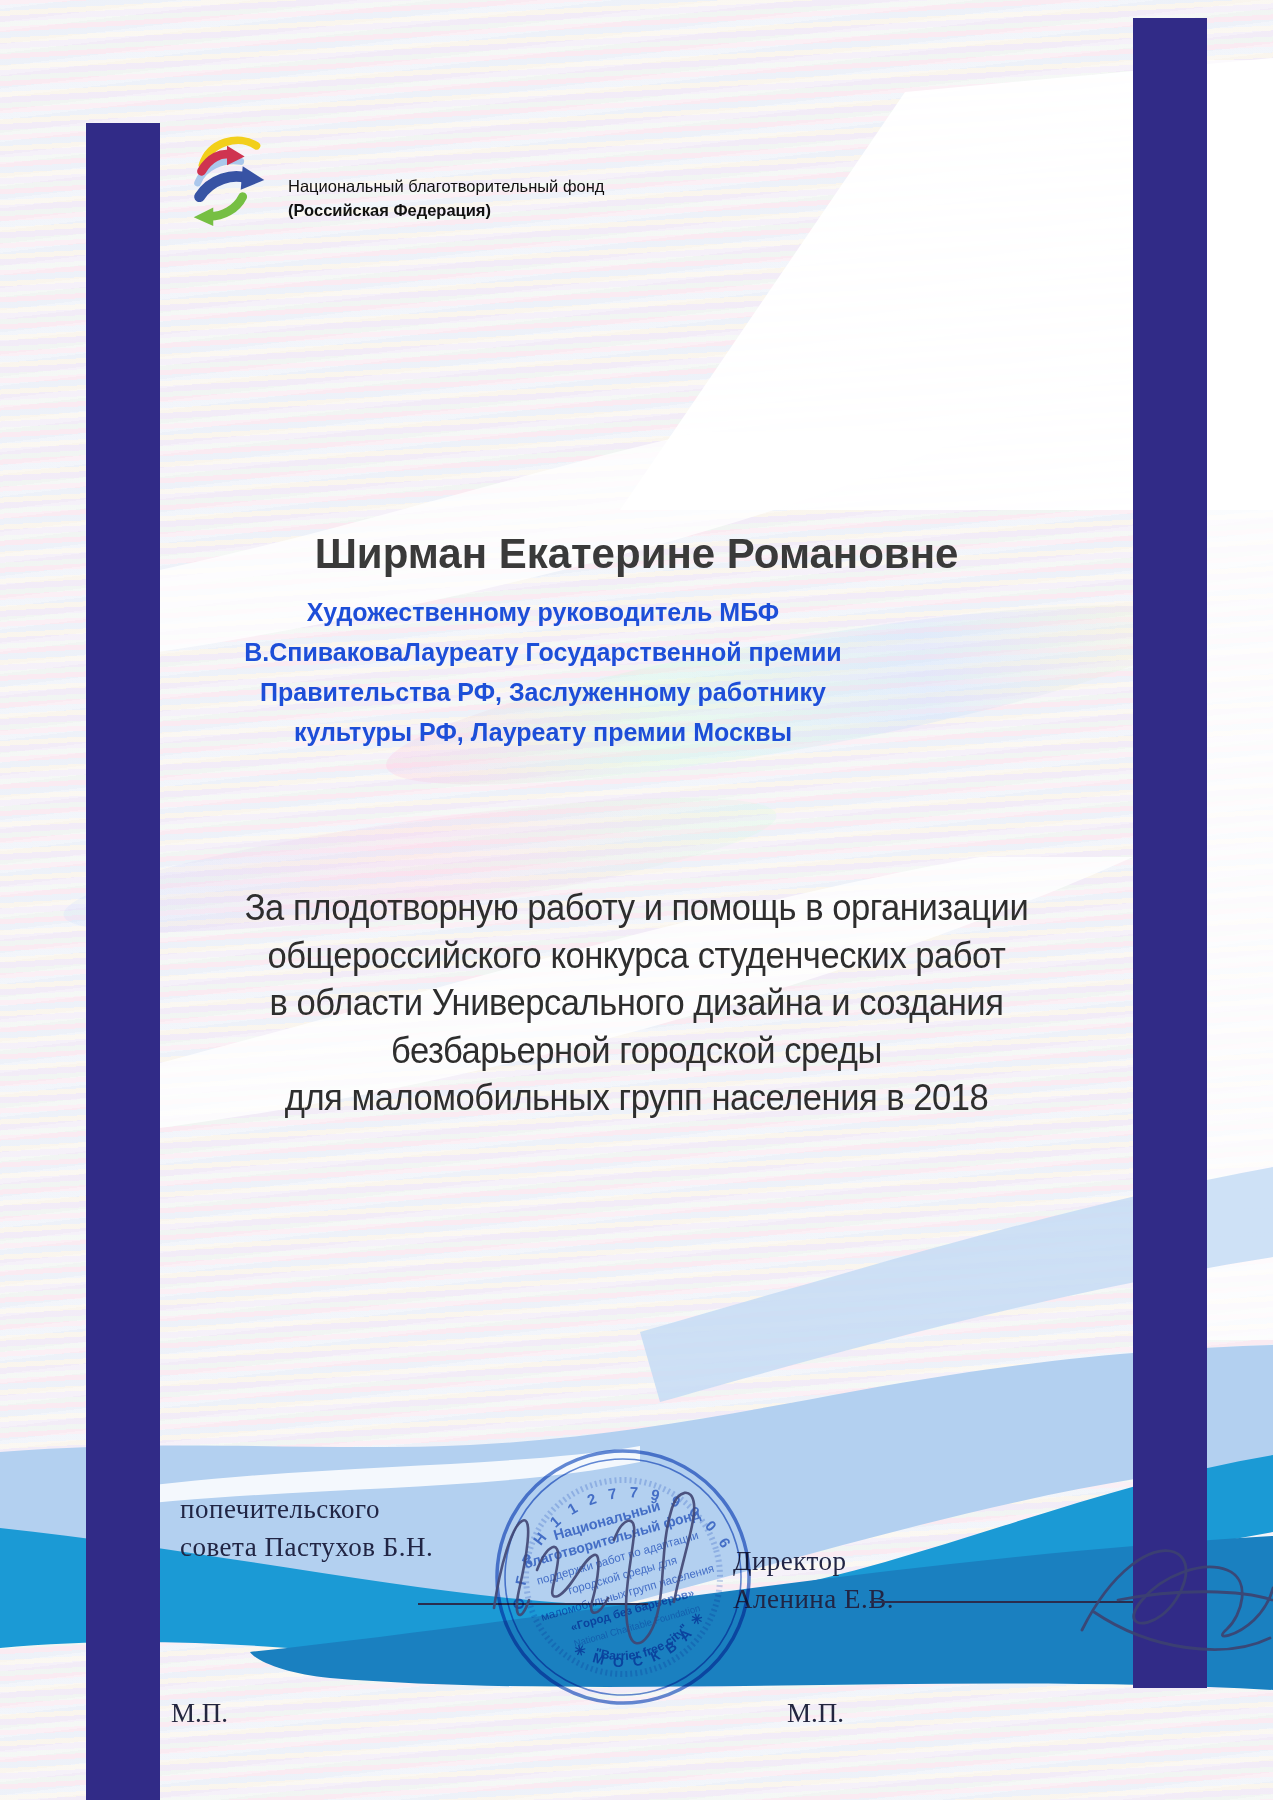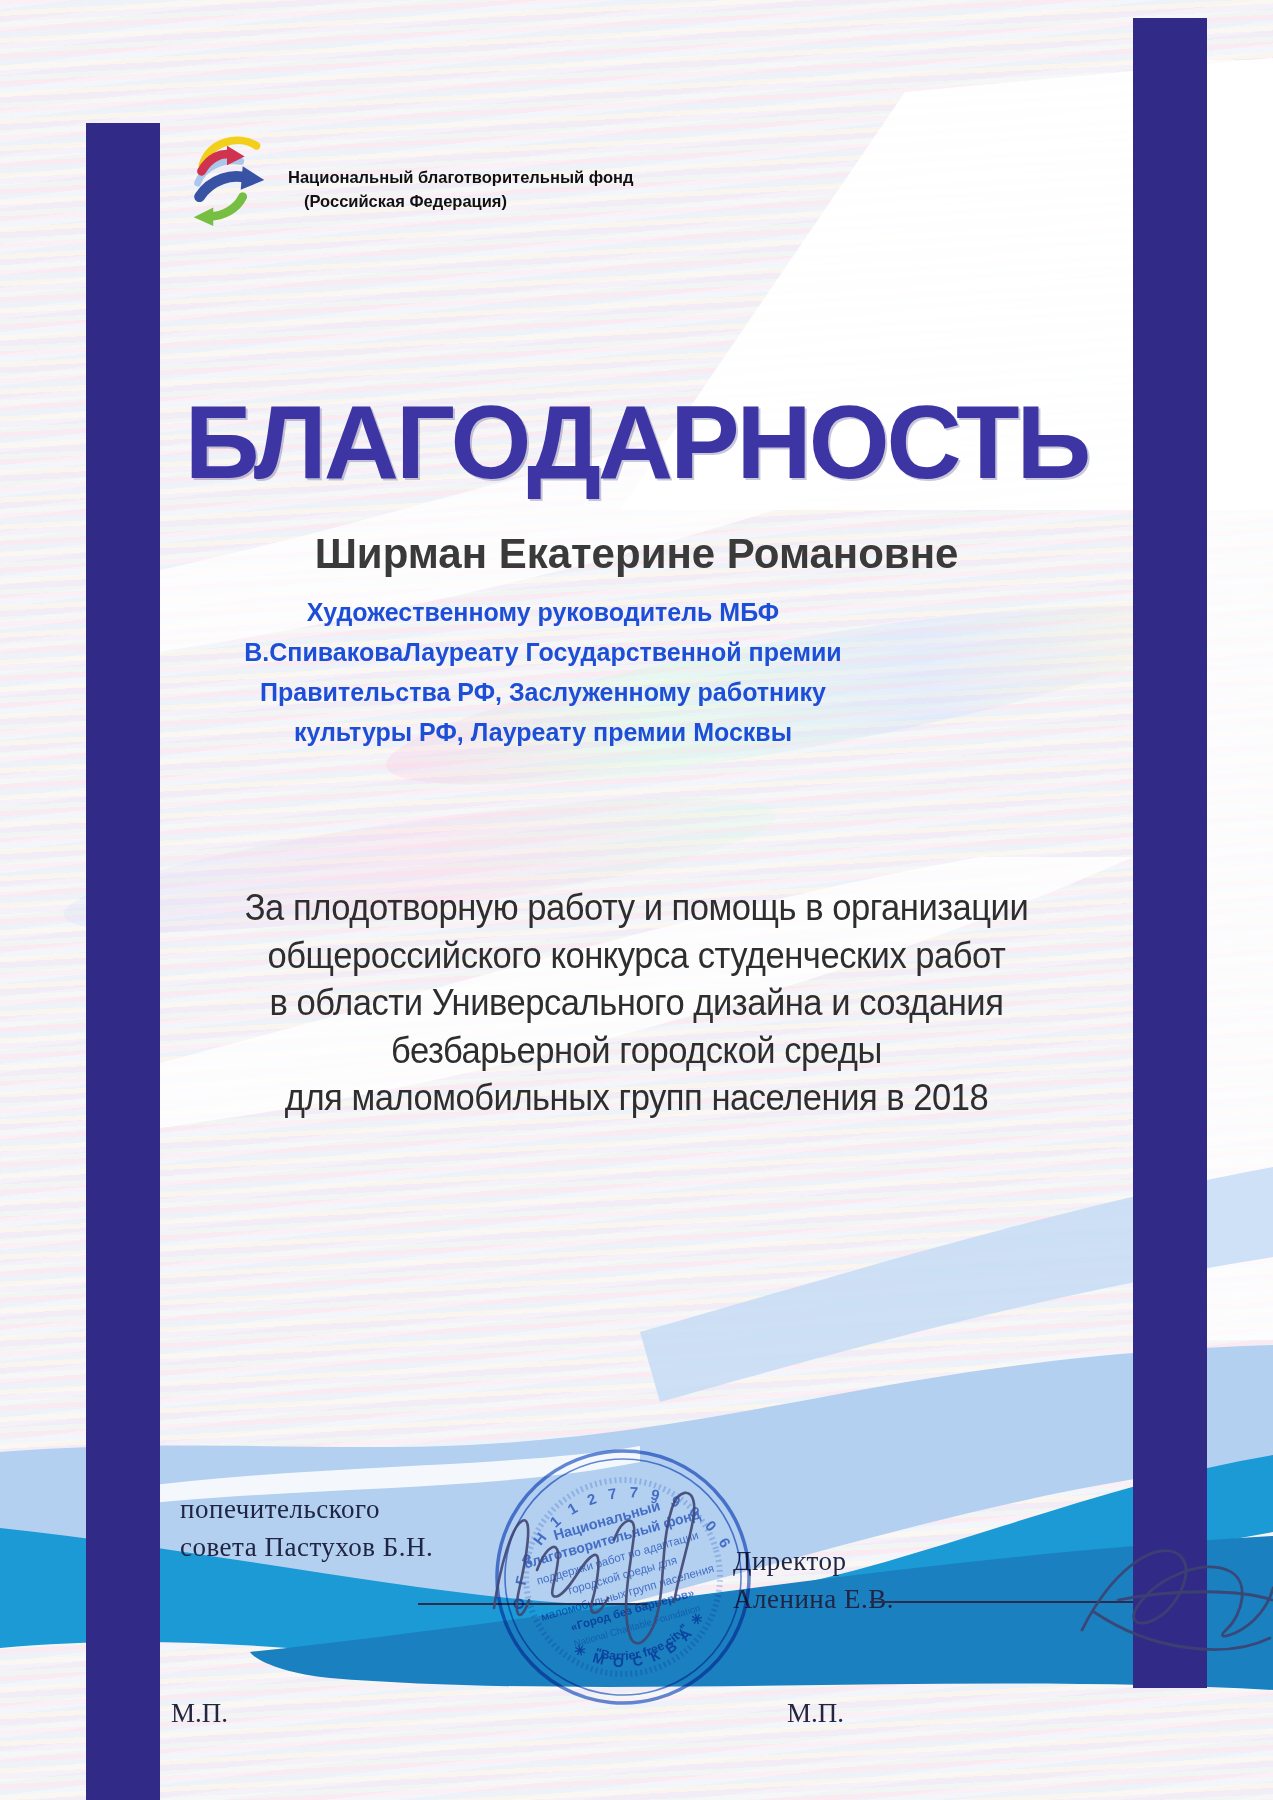--- a/index.html
+++ b/index.html
@@ -27,22 +27,22 @@
         rgba(255,255,255,0) 9px 22px);
   }
   svg.layer{position:absolute;left:0;top:0;}
   .bar{position:absolute;background:#312b87;}
   .bar-left{left:86px;top:123px;width:74px;height:1677px;}
   .bar-right{left:1133px;top:18px;width:74px;height:1670px;}
 
   .logo{position:absolute;left:178px;top:126px;display:flex;align-items:flex-start;}
   .logo-text{margin-left:12px;margin-top:42px;color:#111;}
   .logo-title{font-size:27px;font-weight:bold;letter-spacing:0;}
-  .logo-sub{font-size:16.5px;font-weight:bold;}
-  .logo-country{font-size:16.5px;font-weight:bold;margin-top:5px;margin-left:16px;}
+  .logo-sub{font-size:16.5px;font-weight:normal;margin-top:9px;}
+  .logo-country{font-size:16.5px;font-weight:bold;margin-top:5px;}
 
   .doc-title{
     position:absolute;left:0;top:383px;width:1273px;text-align:center;
     font-size:104px;font-weight:bold;color:#3d35a3;letter-spacing:-3px;
     transform:scaleY(1.0);text-shadow:2px 2px 0 rgba(40,35,110,.25);
     white-space:nowrap;
   }
   .recipient-name{
     position:absolute;left:0;top:530px;width:1273px;text-align:center;
     font-size:42px;font-weight:bold;color:#3a3a3a;letter-spacing:0;
@@ -116,21 +116,20 @@
       <polygon points="66,41 88,55 64,65" fill="#3853a4"></polygon>
       <path d="M30,92 C46,93 60,84 66,72" stroke="#76bf43" stroke-width="9" fill="none" stroke-linecap="round"></path>
       <polygon points="36,83 16,93 36,102" fill="#76bf43"></polygon>
     </svg>
     <div class="logo-text">
       <div class="logo-sub">Национальный благотворительный фонд</div>
       <div class="logo-country">(Российская Федерация)</div>
     </div>
   </div>
 
-  <div class="doc-title">БЛАГОДАРНОСТЬ</div>
 
   <div class="recipient-name">Ширман Екатерине Романовне</div>
   <div class="recipient-roles">
     <div>Художественному руководитель МБФ</div>
     <div>В.СпиваковаЛауреату Государственной премии</div>
     <div>Правительства РФ, Заслуженному работнику</div>
     <div>культуры РФ, Лауреату премии Москвы</div>
   </div>
 
   <div class="body-text">

